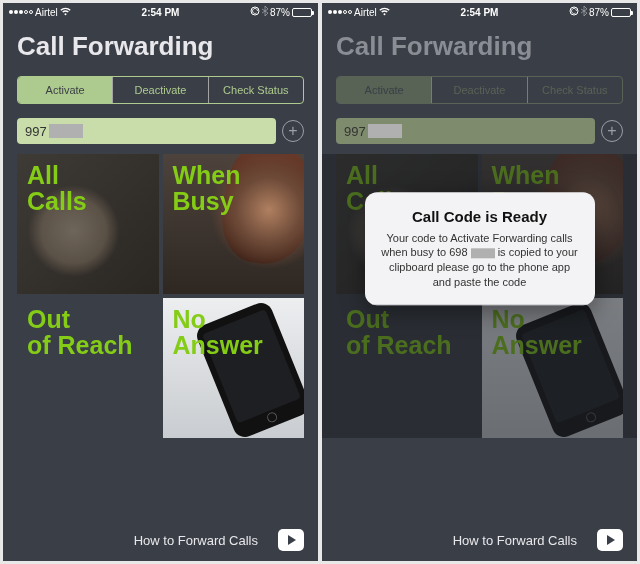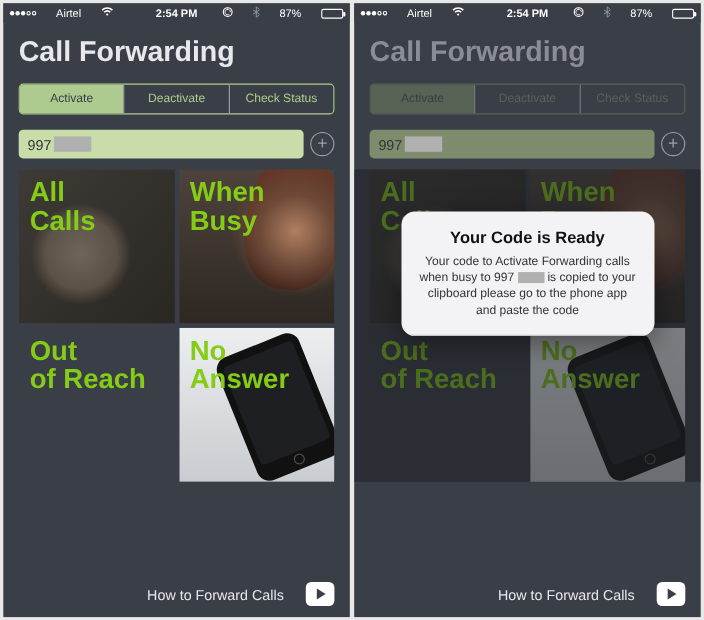--- a/index.html
+++ b/index.html
@@ -23,21 +23,21 @@
   .status-bar {
     height: 18px;
     background: #3a3e46;
     color: #fff;
     font-size: 10px;
     display: flex;
     align-items: center;
     padding: 0 6px;
     justify-content: space-between;
   }
-  .status-left, .status-right { display: flex; align-items: center; gap: 18px; }
+  .status-left, .status-right { display: flex; align-items: center; gap: 2px; }
   .status-center { position: absolute; left: 50%; transform: translateX(-50%); font-weight: 600; }
   .dots { display: flex; gap: 1px; }
   .dot { width: 4px; height: 4px; border-radius: 50%; background: #fff; }
   .dot.empty { background: transparent; border: 0.5px solid #fff; }
   .wifi { font-size: 10px; }
   .battery {
     width: 20px; height: 9px; border: 1px solid #fff; border-radius: 2px;
     position: relative;
   }
   .battery::after { content: ""; position: absolute; right: -3px; top: 2px; width: 2px; height: 4px; background: #fff; border-radius: 0 1px 1px 0; }
@@ -355,20 +355,20 @@
     <span>How to Forward Calls</span>
     <span class="play">
       <svg width="12" height="12" viewBox="0 0 12 12">
           <path d="M3 1v10l8-5z" fill="#3a3e46"></path>
         </svg>
     </span>
   </div>
 
   <div class="alert">
     <div class="alert-body">
-      <div class="alert-title">Your Code is Ready</div>
+      <div class="alert-title">Call Code is Ready</div>
       <div class="alert-msg">
-        <span>Your code to Activate Forwarding calls when busy to 997</span> <span class="mask2"></span> <span>is copied to your clipboard please go to the phone app and paste the code</span>
+        <span>Your code to Activate Forwarding calls when busy to 698</span> <span class="mask2"></span> <span>is copied to your clipboard please go to the phone app and paste the code</span>
       </div>
     </div>
     <div class="alert-sep"></div>
   </div>
 </div>
 
 </body></html>

